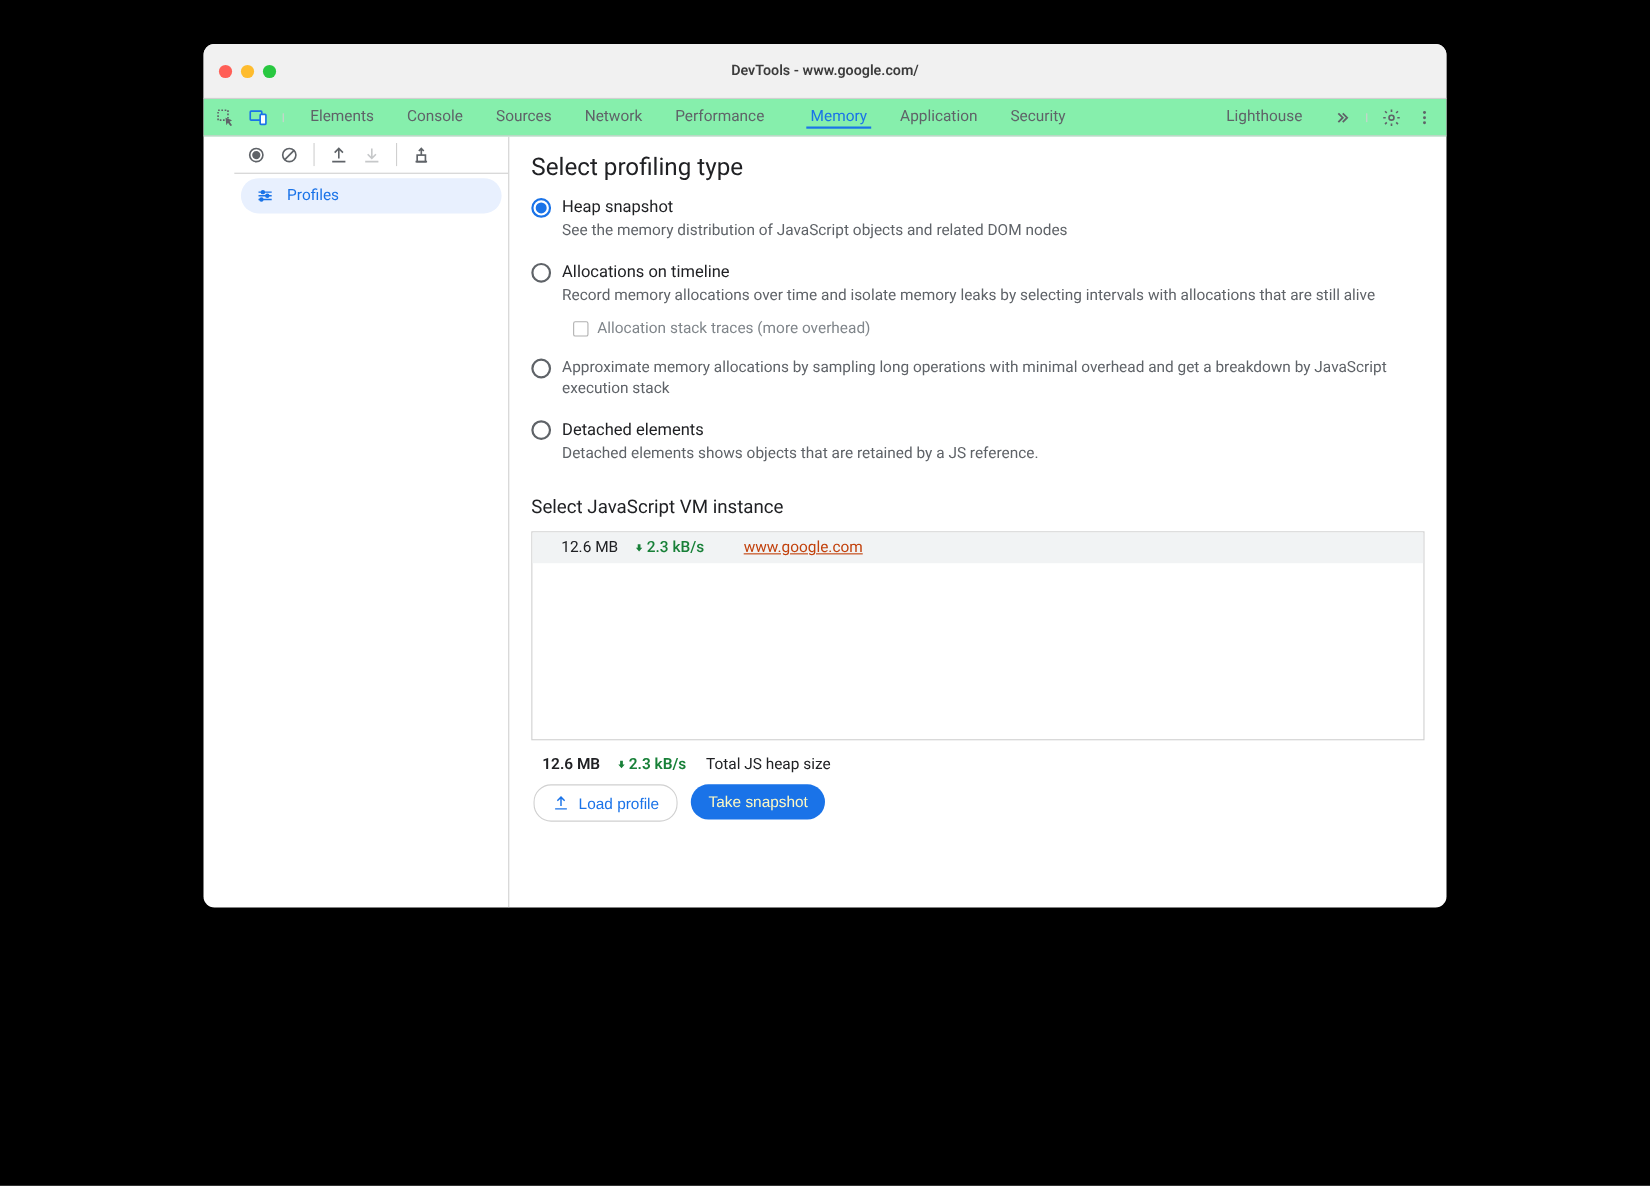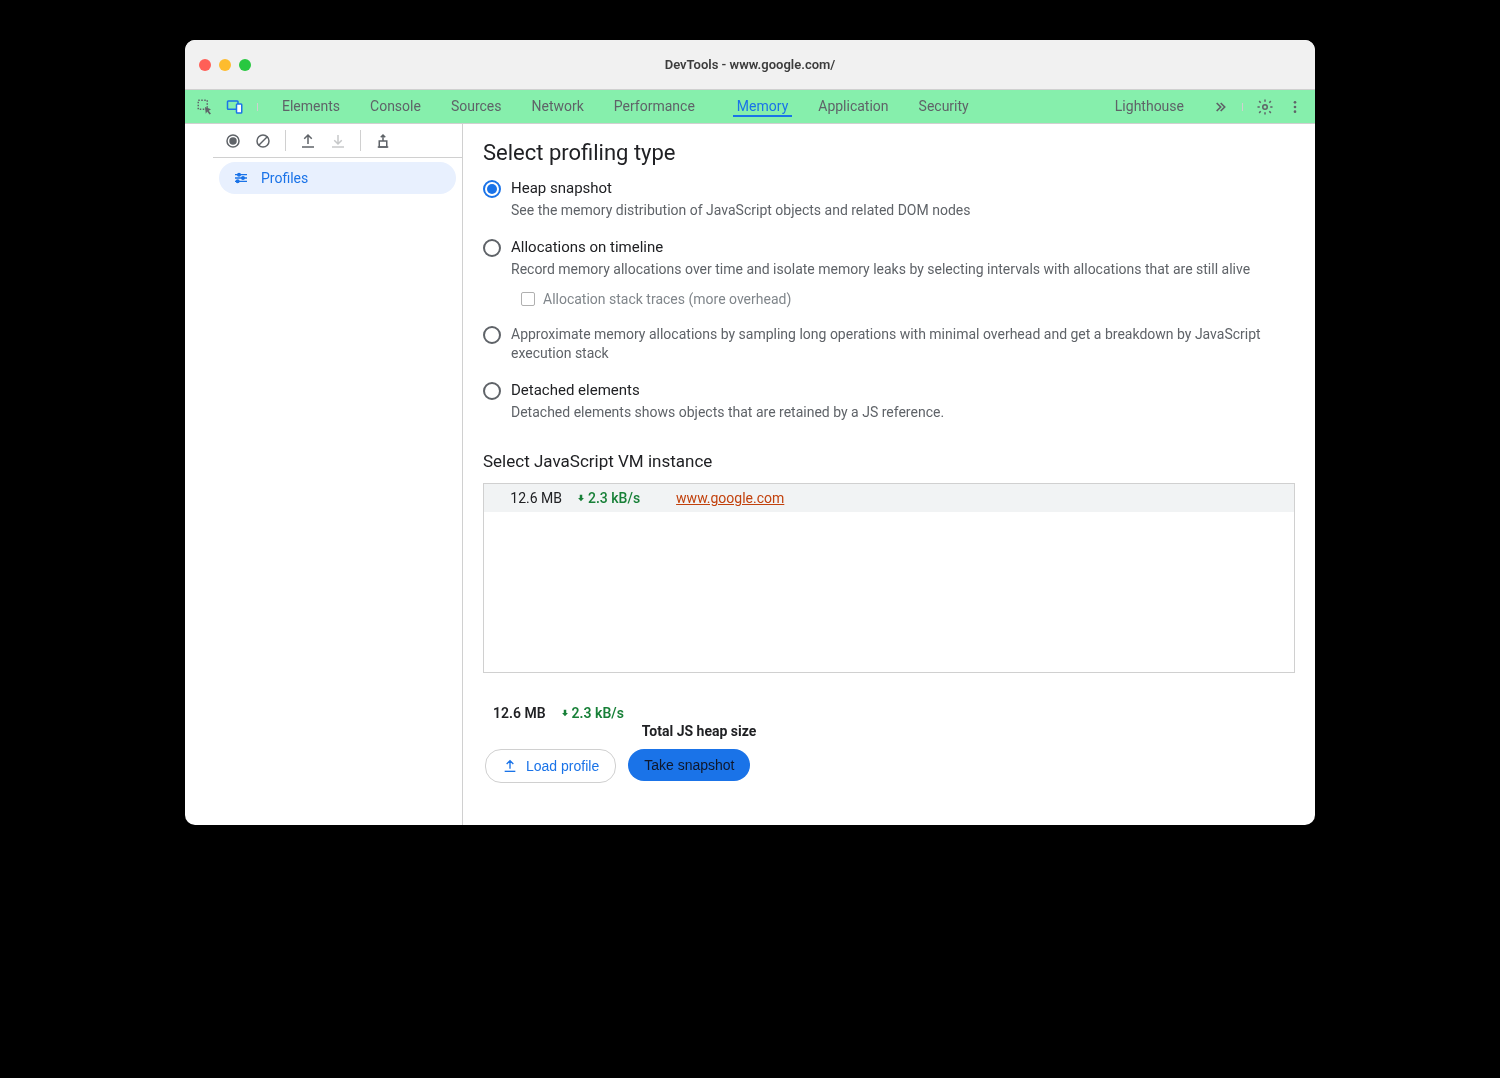--- a/index.html
+++ b/index.html
@@ -220,21 +220,21 @@
   .vm-row .name { color: #c2410c; margin-left: 22px; text-decoration: underline; }
   .totals {
     display: flex;
     align-items: center;
     gap: 14px;
     padding: 14px 10px 10px 10px;
     font-size: 14px;
   }
   .totals .size { font-weight: 600; }
   .totals .rate { color: #188038; font-weight: 600; display: flex; align-items: center; gap: 2px; }
-  .totals .label { font-weight: 700; margin-left: 4px; margin-top: 36px; }
+  .totals .label { font-weight: 400; margin-left: 4px; }
   .footer-btns {
     display: flex;
     gap: 12px;
     padding: 0 2px;
   }
   .btn {
     height: 32px;
     border-radius: 16px;
     padding: 16px 16px;
     font-size: 14px;
@@ -244,21 +244,21 @@
     cursor: pointer;
     border: none;
   }
   .btn.outline {
     background: #fff;
     border: 1px solid #d0d0d0;
     color: #1a73e8;
   }
   .btn.primary {
     background: #1a73e8;
-    color: #0f172a;
+    color: #fef9c3;
   }
   svg { display: block; }
 </style>
 </head>
 <body>
 
 <div class="window">
 
   <div class="titlebar">
     <div class="traffic-lights">

